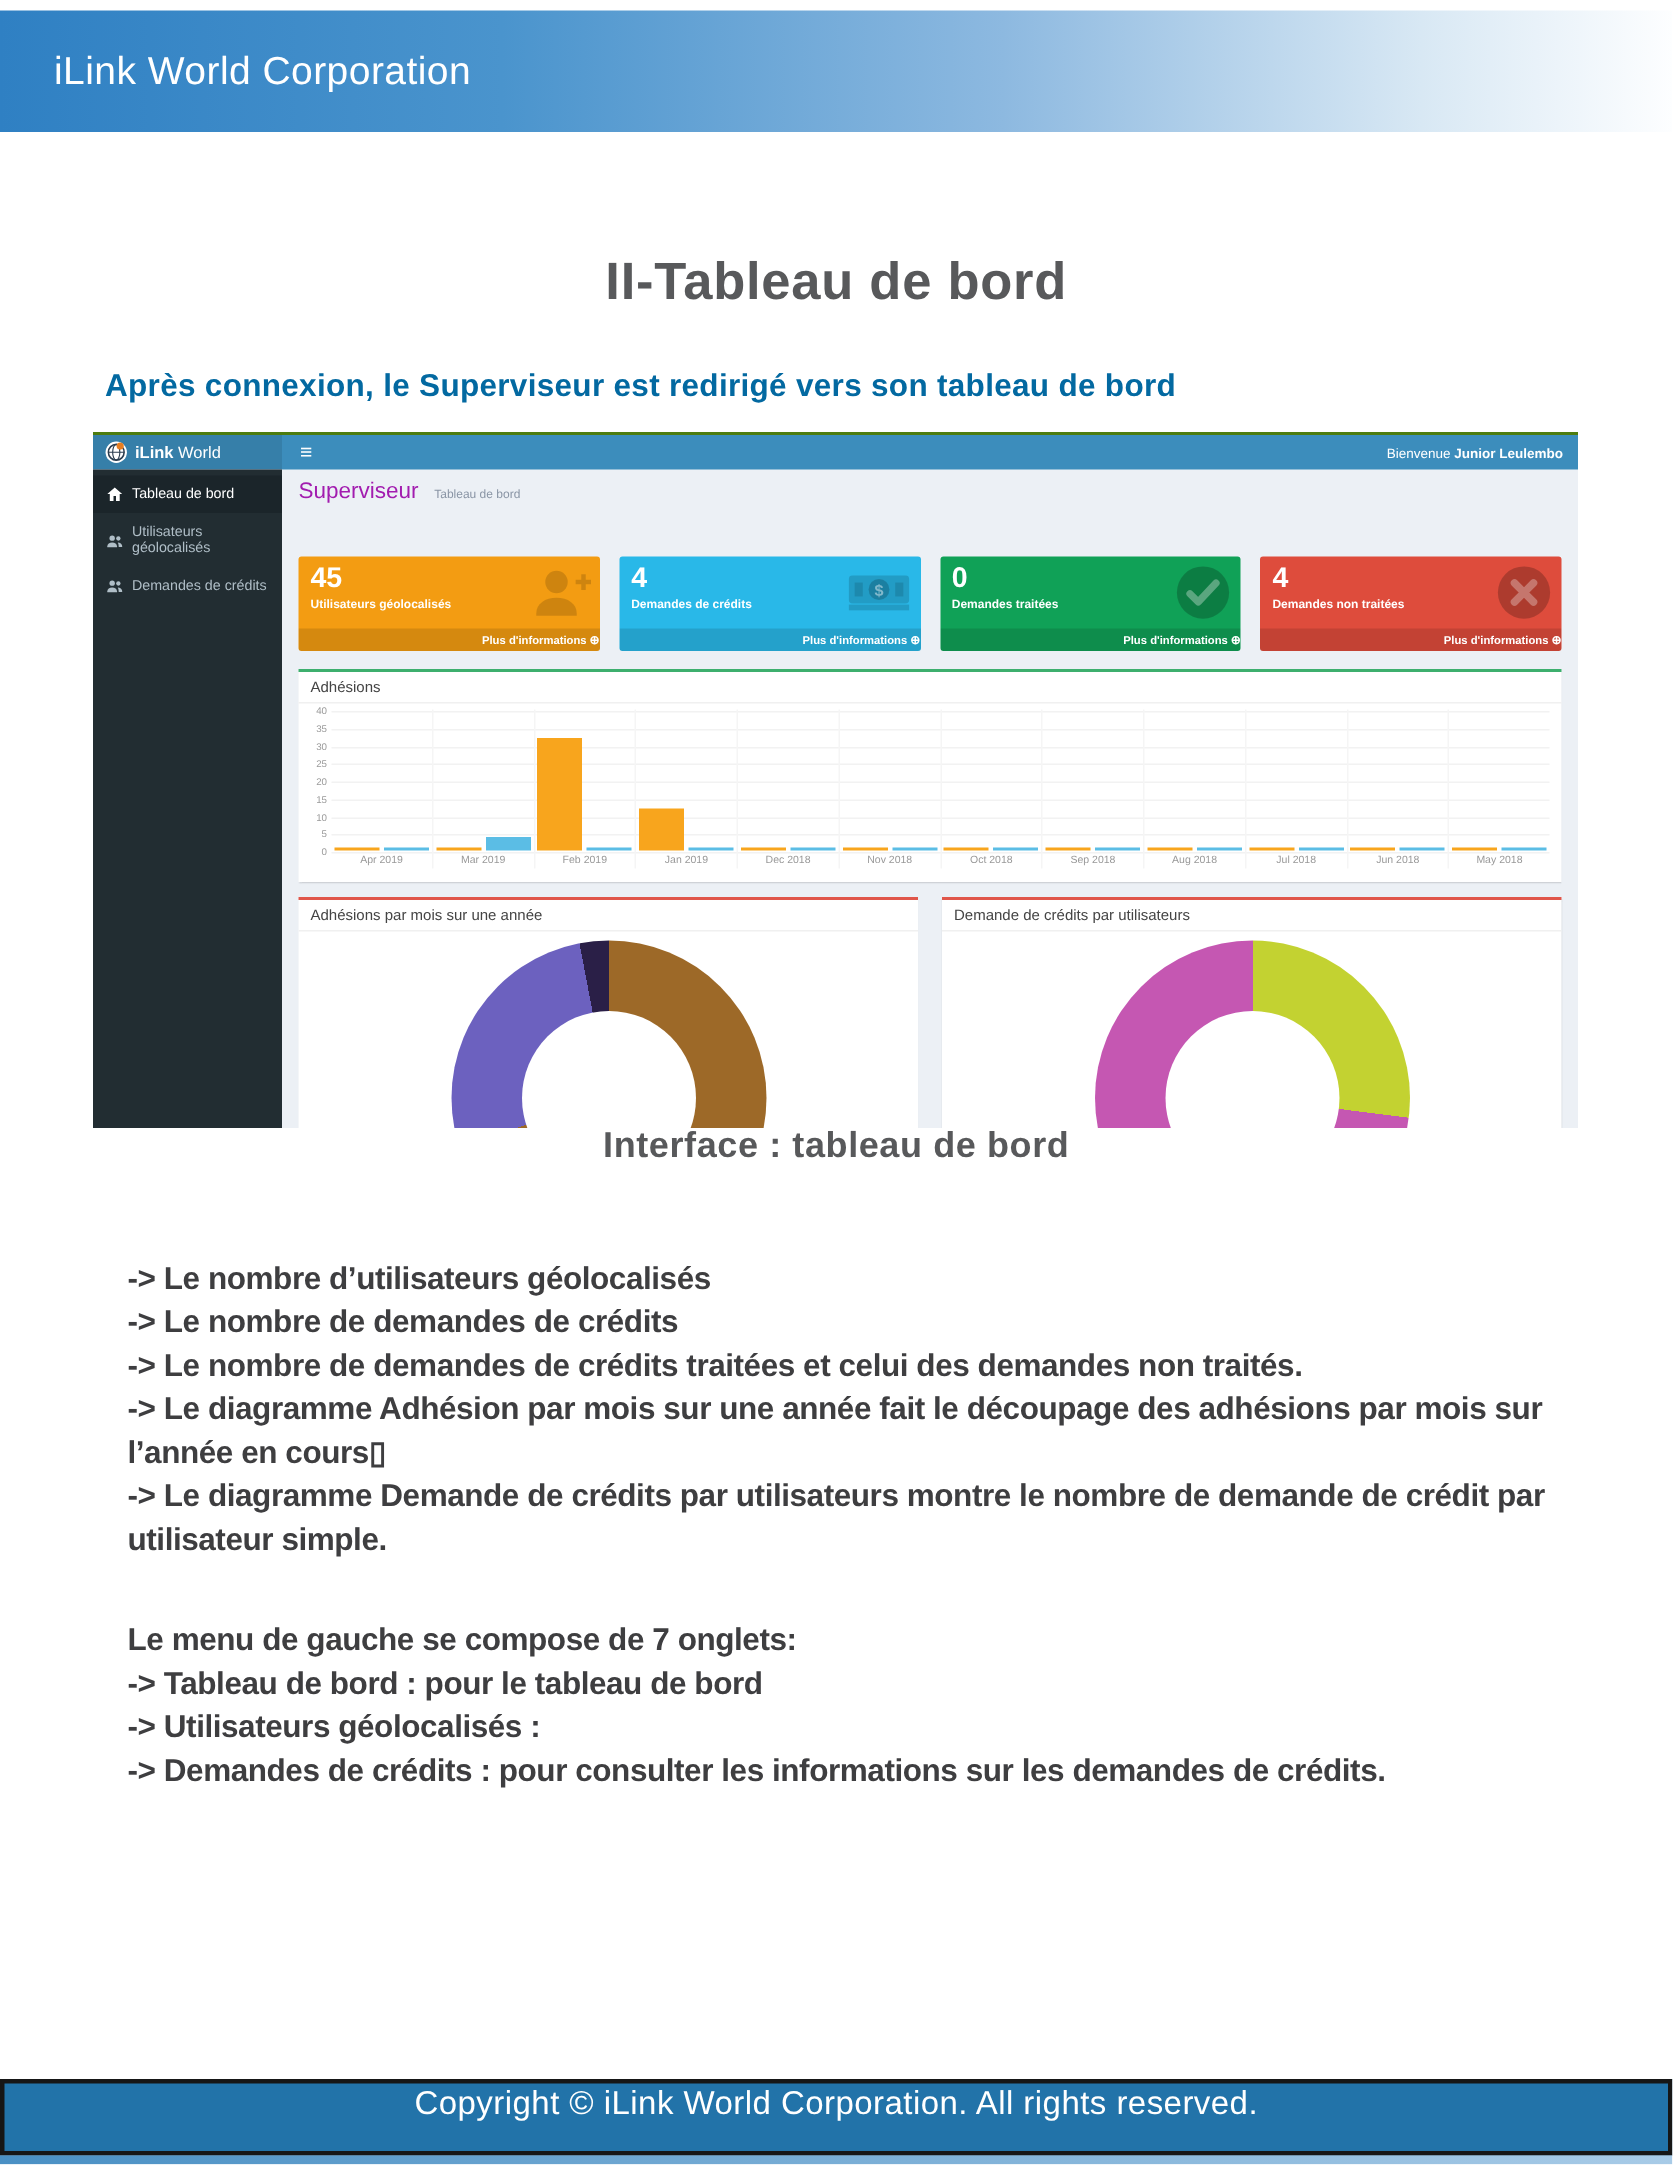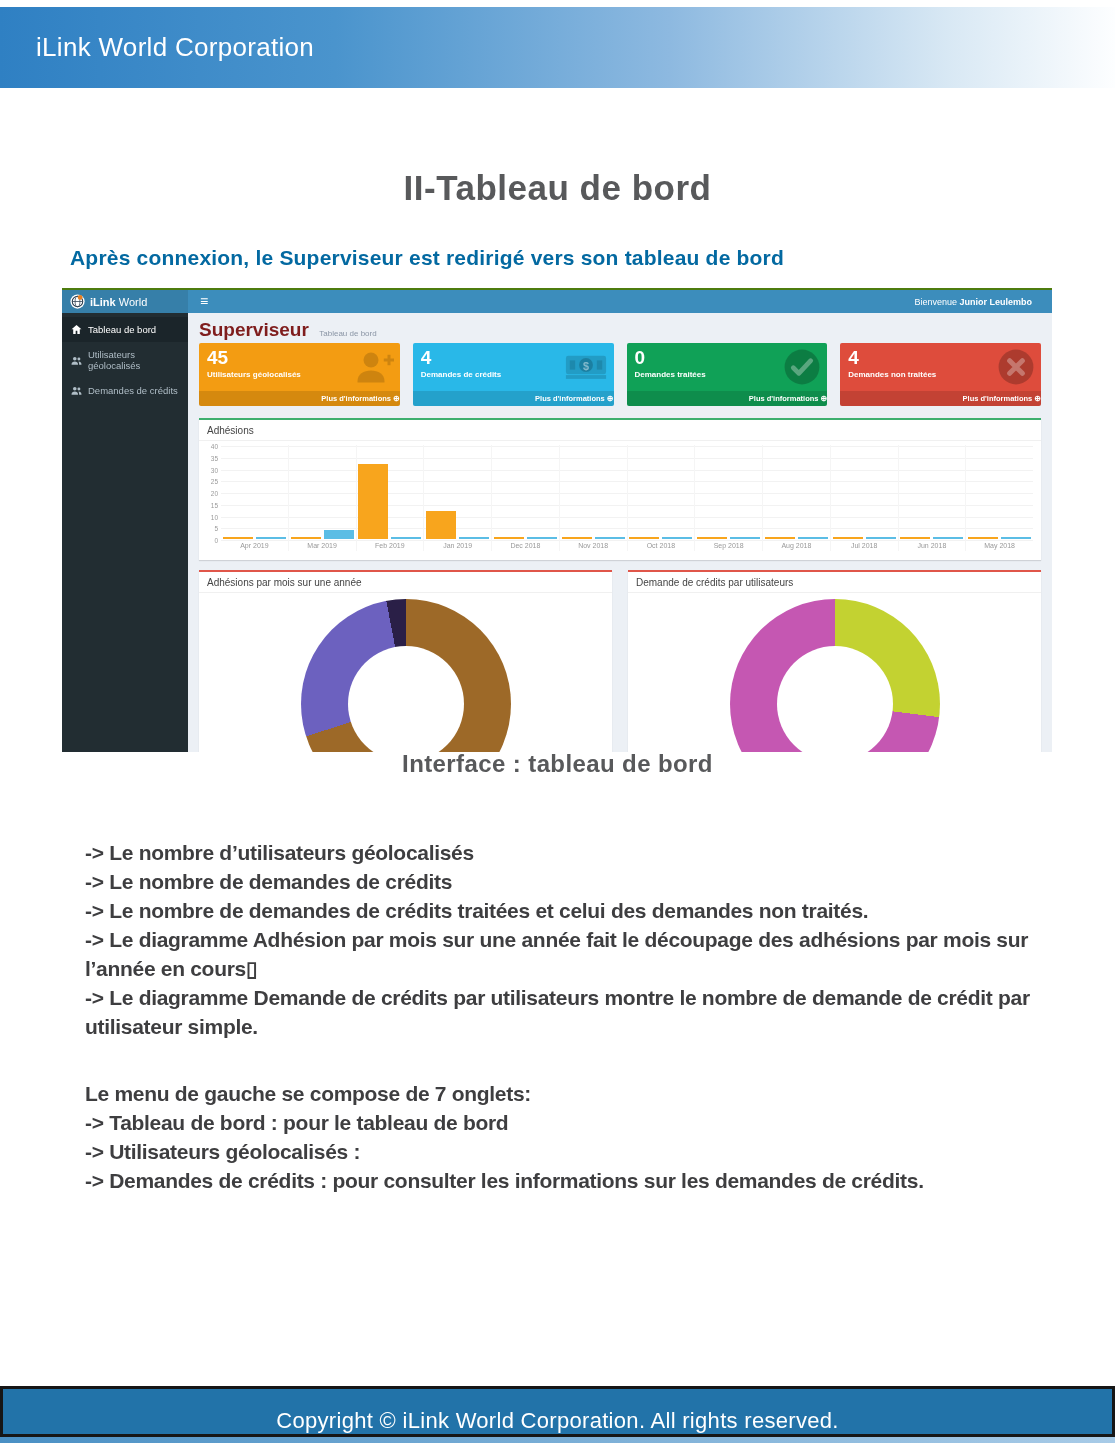--- a/index.html
+++ b/index.html
@@ -33,39 +33,39 @@
   }
   .navbar { display:flex; height:23px; }
   .brand {
     width:126px; background:#367fa9; color:#fff; display:flex; align-items:center;
     gap:5px; padding-left:8px; font-size:11px;
   }
   .brand b { font-weight:bold; }
   .logo { display:flex; }
   .nav-main { flex:1; background:#3c8dbc; display:flex; align-items:center; color:#fff; }
   .hamburger { font-size:14px; padding:0 12px; cursor:pointer; line-height:23px; }
-  .welcome { margin-left:auto; font-size:9px; padding-right:20px; }
+  .welcome { margin-left:auto; font-size:9px; padding-right:10px; }
   .welcome b { font-weight:bold; }
 
   .dash-body { display:flex; height:439px; }
   .sidebar { width:126px; background:#222d32; padding-top:4px; flex:none; }
   .side-item {
     display:flex; align-items:center; gap:6px; padding:7px 9px;
     font-size:9.5px; color:#b0bec7; cursor:pointer;
   }
   .side-item.active { background:#1b252a; color:#ffffff; }
   .side-item svg { flex:none; }
 
   .content { flex:1; padding:6px 11px 0; overflow:hidden; }
   .content-heading { height:24px; }
-  .h-title { font-size:19px; font-weight:700; color:#7f1d1d; }
+  .h-title { font-size:15px; font-weight:400; color:#a21caf; }
   .h-crumb { font-size:8px; color:#8a95a5; margin-left:6px; }
 
   
-  .cards { display:flex; gap:13px; height:63px; }
+  .cards { display:flex; gap:13px; height:63px;margin-top:28px; }
   .small-box { flex:1; position:relative; border-radius:2px; color:#fff; overflow:hidden; }
   .sb-value { font-size:19px; font-weight:bold; padding:5px 0 0 8px; line-height:20px; }
   .sb-label { font-size:8px; font-weight:bold; padding:2px 0 0 8px; }
   .sb-icon { position:absolute; right:6px; top:5px; opacity:1; }
   .sb-footer {
     position:absolute; bottom:0; left:0; right:0; height:15px;
     background:rgba(0,0,0,0.12); text-align:right; font-size:7.5px; font-weight:bold;
     line-height:15px; cursor:pointer; color:#fff;
   }
   .plus-circle { font-size:8px; margin-left:2px; }
@@ -104,21 +104,21 @@
   }
   .body-text {
     position:absolute; top:838px; left:85px; width:945px;
     font-size:21px; font-weight:bold; color:#3e3e40; line-height:29px; letter-spacing:-.3px;
   }
   .para2 { margin-top:38px; }
 
   
   .footer-box {
     position:absolute; left:0; top:1386px; width:1115px; height:51px;
-    background:#2273a9; border:3px solid #161616; display:flex; align-items:flex-end; justify-content:center;
+    background:#2273a9; border:3px solid #161616; display:flex; align-items:flex-start; justify-content:center;
   }
   .footer-box span { color:#fff; font-size:22px; letter-spacing:.3px; }
   .footer-strip {
     position:absolute; left:0; top:1437px; width:1115px; height:6px;
     background:linear-gradient(90deg,#4a90c4,#a8cbe7);
   }
 </style>
 </head>
 <body>
 

